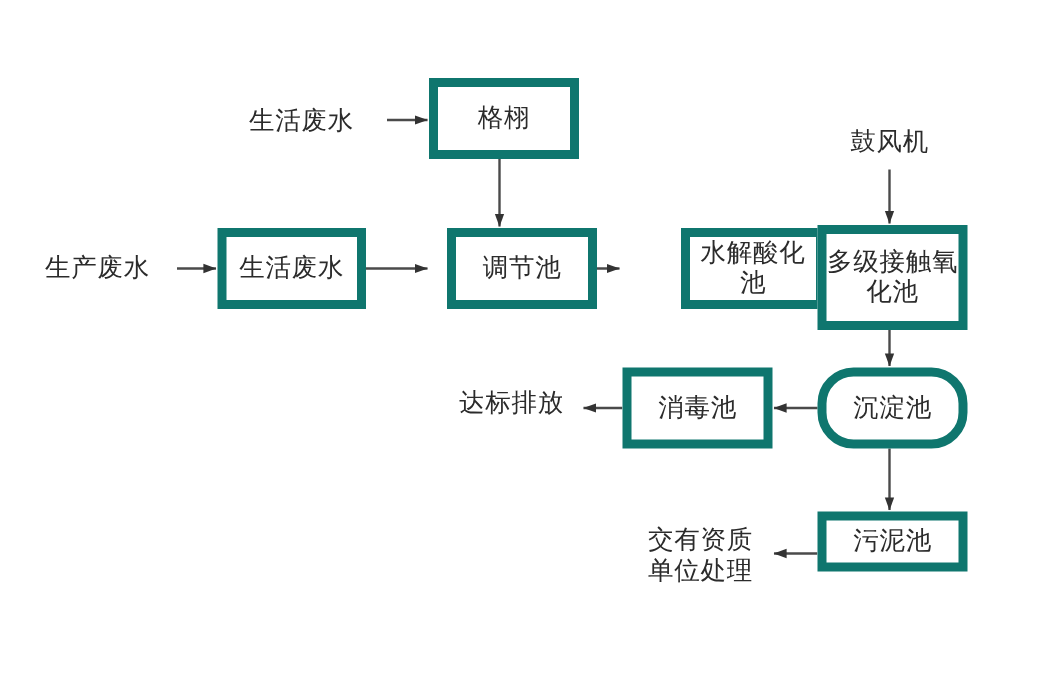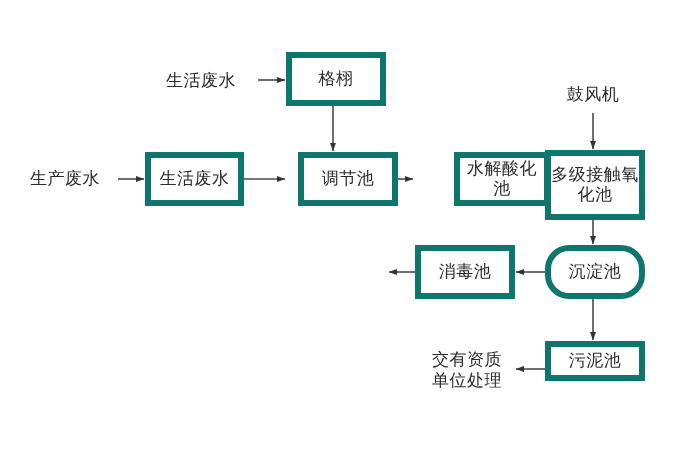--- a/index.html
+++ b/index.html
@@ -113,17 +113,18 @@
   <div class="node" style="left:415px; top:245px; width:100px; height:54px;">消毒池</div>
 
   <div class="node" style="left:545px; top:341px; width:100px; height:40px;">污泥池</div>
 
   <div class="label" style="left:155px; top:68px; width:92px; height:26px;">生活废水</div>
 
   <div class="label" style="left:19px; top:166px; width:92px; height:26px;">生产废水</div>
 
   <div class="label" style="left:557px; top:82px; width:72px; height:26px;">鼓风机</div>
 
+  <div class="label" style="left:295px; top:256px; width:92px; height:26px;">达标排放</div>
 
   <div class="label" style="left:423px; top:348px; width:88px; height:44px;">交有资质
 单位处理</div>
 
 </div>
 
 </body></html>

